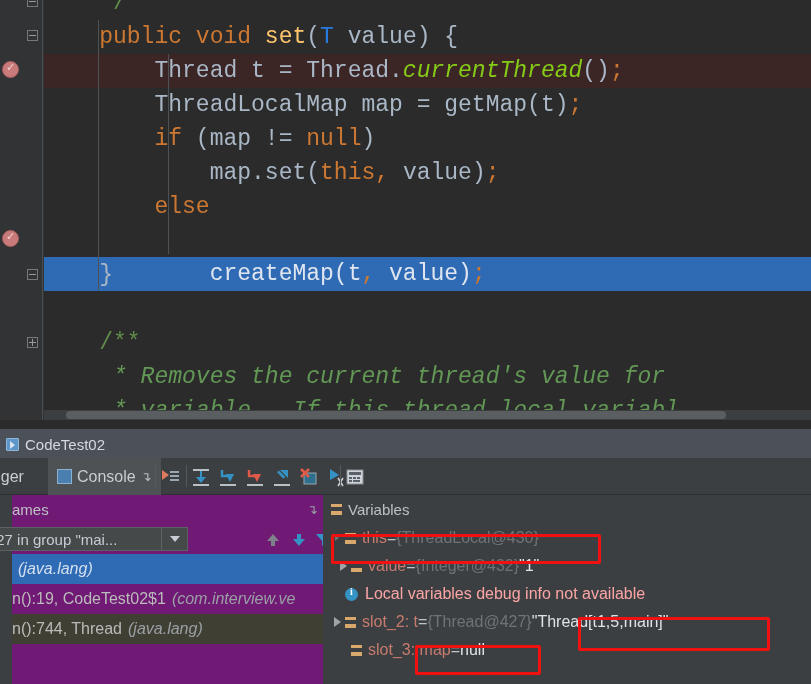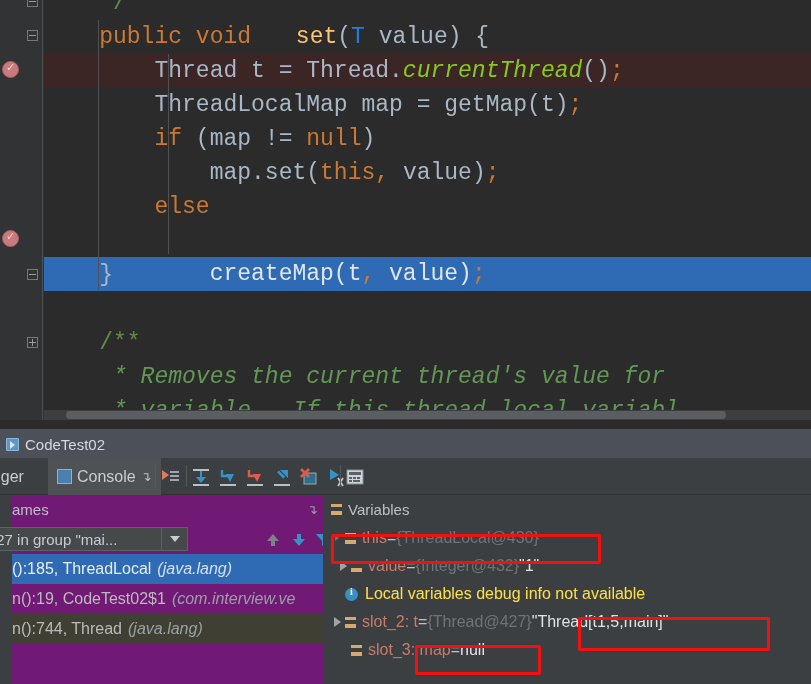--- a/index.html
+++ b/index.html
@@ -57,21 +57,21 @@
   .ln { position: absolute; left: 0; width: 811px; height: 34px; }
   .ln .txt { position: absolute; left: 44px; top: 0; }
   .hl-exec { background: #3c2525; }
   .hl-sel  { background: #2f6ab5; margin-top: 33px; }
 
   .indent-guide {
     position: absolute; width: 1px; background: #4e5254; height: 34px;
   }
 
   .k    { color: #cc7832; }          
-  .m    { color: #ffc66d; margin-left: 31px; }          
+  .m    { color: #ffc66d; }          
   .t    { color: #a9b7c6; }          
   .g    { color: #287bde; }
   .it   { color: #84cc16; font-style: italic; }
   .doc  { color: #629755; font-style: italic; }
   .doc2 { color: #5f8c4a; }
   .selt { color: #dfe6ef; }
 
   
   .h-scroll {
     position: absolute; left: 44px; top: 410px; width: 767px; height: 10px;
@@ -216,21 +216,21 @@
     flex: 0 0 auto; margin-right: 7px; position: relative;
   }
   .iico::after{
     content:"i"; position:absolute; left:0; top:-2px; width:13px; text-align:center;
     font-size:10px; color:#fff; font-family:"Liberation Serif", serif; font-weight:bold;
   }
   .vname { color: #c77b6e; }
   .veq   { color: #bfc4c9; }
   .vref  { color: #6d7478; }
   .vstr  { color: #dfe3e8; }
-  .vmsg  { color: #fde047; }
+  .vmsg  { color: #fca5a5; }
 
   .redbox {
     position: absolute; border: 3px solid #f11111; border-radius: 2px;
     pointer-events: none;
   }
 </style>
 </head>
 <body>
 
 <div id="root">
@@ -371,21 +371,20 @@
         </div>
         <div class="fbtn" style="left:300px">
           <svg width="16" height="16" viewBox="0 0 16 16">
               <polygon points="1,2 15,2 9,9 9,15 7,13 7,9" fill="#3592c4"></polygon>
             </svg>
         </div>
       </div>
 
       <div class="stack-list">
         <div class="stack-row sel" style="top:0px">
-          <span style="padding-left:0">():185, ThreadLocal</span>
           <span class="pkg">(java.lang)</span>
         </div>
         <div class="stack-row" style="top:30px">
           <span>n():19, CodeTest02$1</span>
           <span class="pkg">(com.interview.ve</span>
         </div>
         <div class="stack-row dim" style="top:60px">
           <span>n():744, Thread</span>
           <span class="pkg">(java.lang)</span>
         </div>

